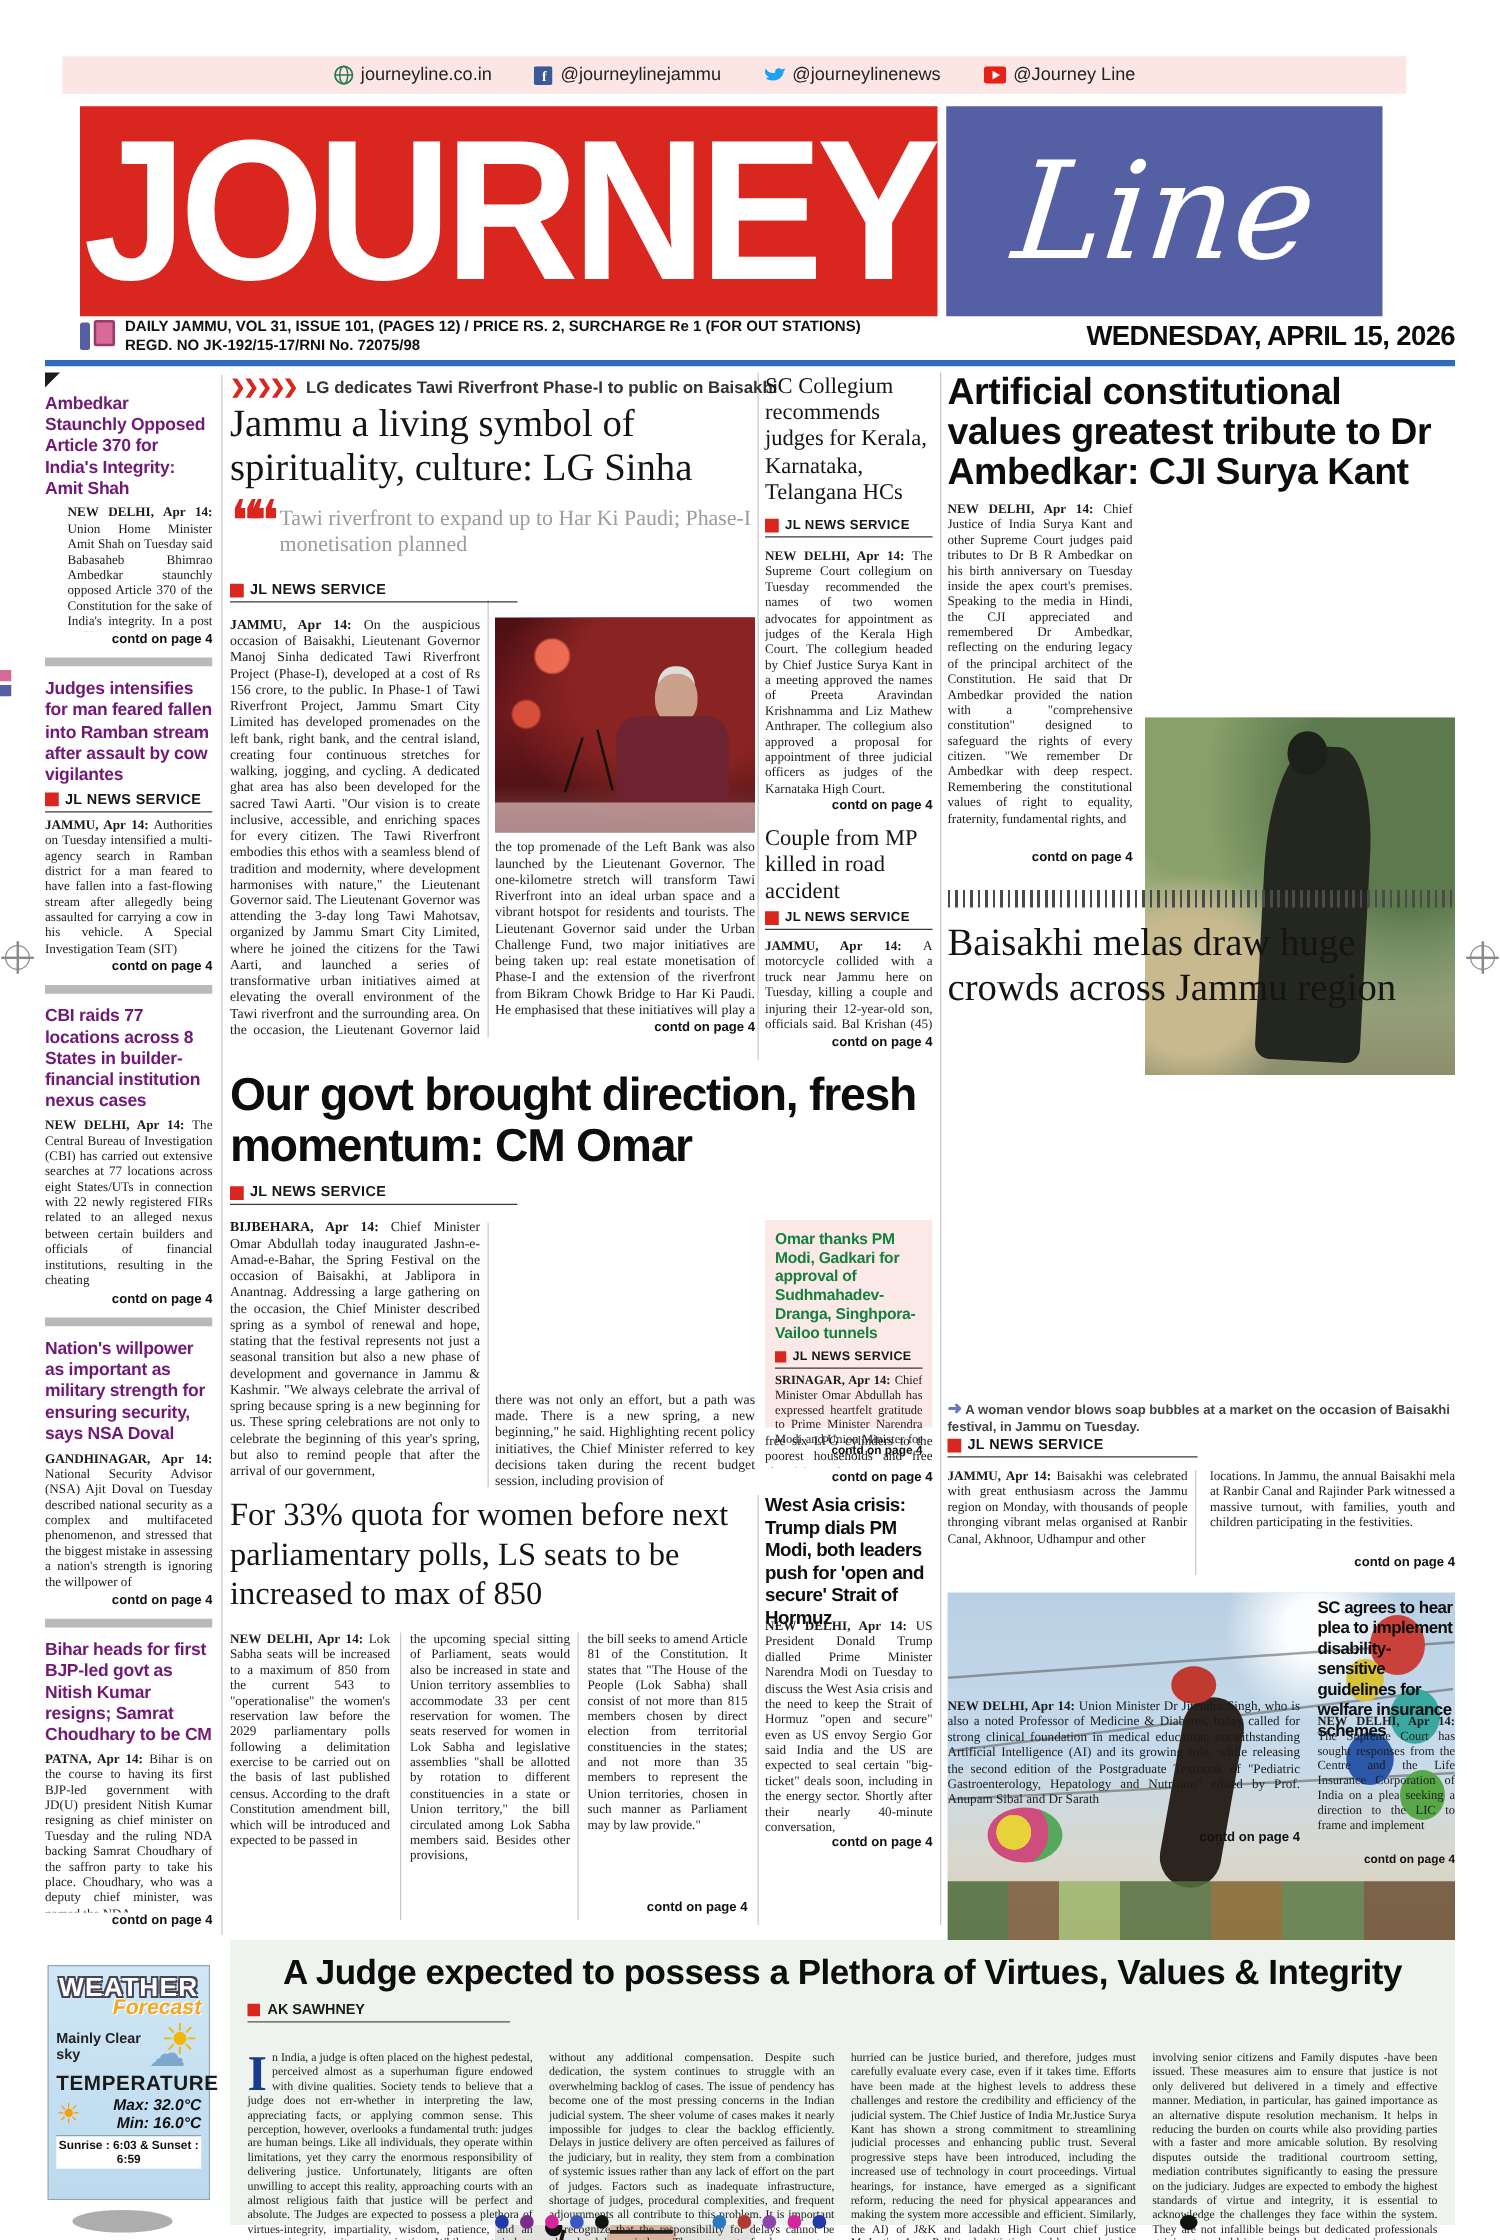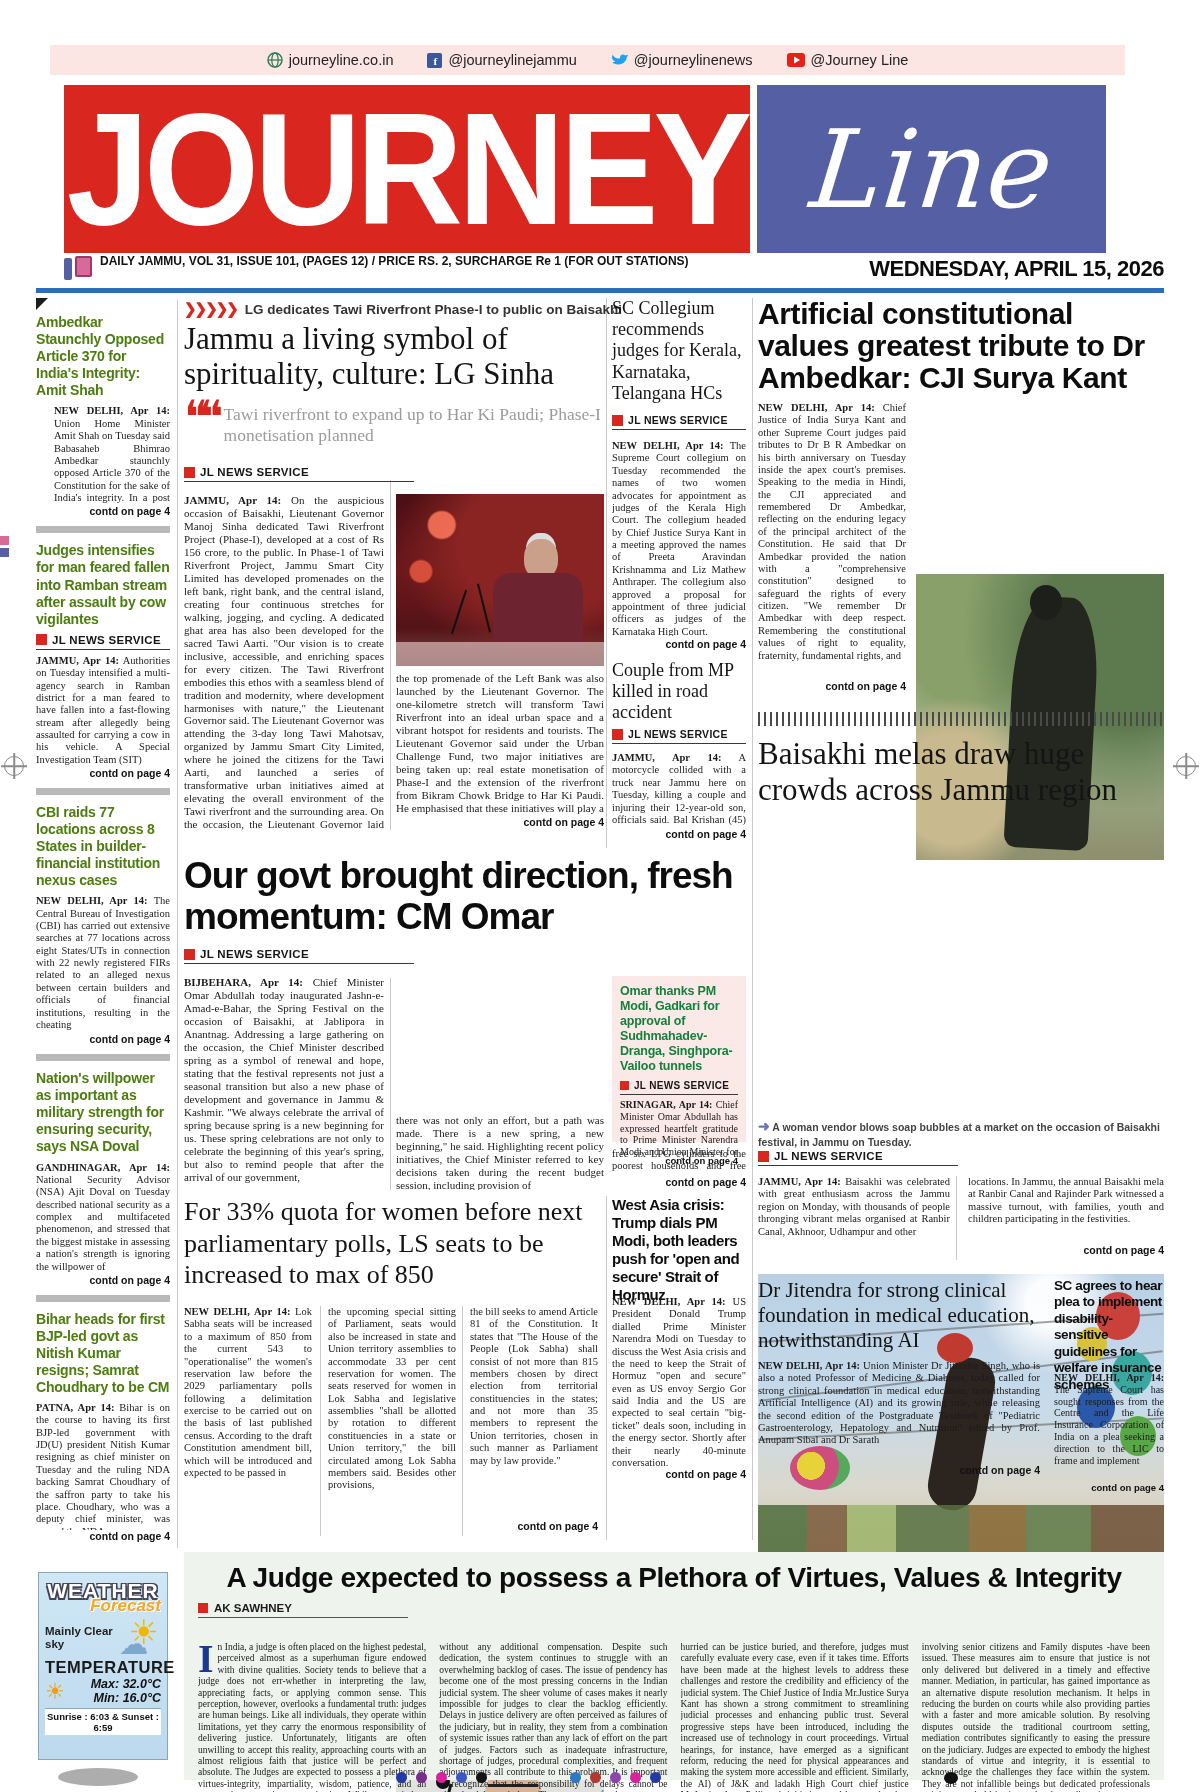--- a/index.html
+++ b/index.html
@@ -24,21 +24,21 @@
   
   .body-text{font-family:"Liberation Serif",serif;font-size:10.5px;line-height:1.18;
              text-align:justify;color:#1b1b1b;overflow:hidden;margin:0;}
   .body-text b{font-family:"Liberation Serif",serif;}
   .contd{font-size:10.5px;font-weight:bold;text-align:right;color:#111;font-family:"Liberation Sans",sans-serif;}
   .jl{display:flex;align-items:center;gap:5px;border-bottom:1.5px solid #3a3a3a;padding-bottom:3px;
       font-weight:bold;font-size:11.5px;letter-spacing:.3px;color:#161616;}
   .jl .sq{width:11px;height:11px;background:#d9261f;flex:0 0 auto;}
   .h-serif{font-family:"Liberation Serif",serif;font-weight:400;color:#141414;margin:0;}
   .h-sans{font-family:"Liberation Sans",sans-serif;font-weight:700;color:#0d0d0d;letter-spacing:-0.4px;margin:0;}
-  .rail-head{font-size:14px;line-height:1.22;font-weight:bold;letter-spacing:-0.2px;color:#4d7c0f;margin:0 0 6px 0;}
+  .rail-head{font-size:14px;line-height:1.22;font-weight:bold;letter-spacing:-0.2px;color:#701a75;margin:0 0 6px 0;}
   .rail-sep{height:7px;background:#b9b9b9;margin:9px 0;}
   .rail-story{margin-bottom:2px;}
   .kicker{display:flex;align-items:center;gap:8px;font-size:13.5px;font-weight:bold;color:#333;}
   .kicker .arrows{color:#d9261f;letter-spacing:-2px;font-size:15px;}
   .subhead{color:#9b9b9b;font-family:"Liberation Serif",serif;font-size:17.5px;line-height:1.2;}
   .quotes{color:#d9261f;font-size:46px;line-height:.6;letter-spacing:-10px;font-family:"DejaVu Sans",sans-serif;}
   .hatch{background:repeating-linear-gradient(90deg,#4a4a4a 0 2px,transparent 2px 6px);}
   .vrule{background:#c9c9c9;width:1px;}
   .caption{font-size:10.5px;font-weight:bold;color:#444;line-height:1.25;}
   .cap-arrow{color:#6b76b8;font-size:14px;}
@@ -156,20 +156,21 @@
   <div class="abs mast-blue" style="left:757px;top:85px;width:349px;height:168px;">
     <span>Line</span>
   </div>
 
   <div class="abs" style="left:64px;top:256px;width:26px;height:26px;">
     <div class="abs" style="left:0;top:2px;width:8px;height:22px;background:#5560a4;border-radius:2px;"></div>
     <div class="abs" style="left:11px;top:0;width:13px;height:17px;background:#d86a9a;border:2px solid #9a3a6a;border-radius:2px;"></div>
   </div>
   <div class="abs infoline" style="left:100px;top:254px;width:700px;">
     <div>DAILY JAMMU, VOL 31, ISSUE 101, (PAGES 12) / PRICE RS. 2, SURCHARGE Re 1 (FOR OUT STATIONS)</div>
+    <div>REGD. NO JK-192/15-17/RNI No. 72075/98</div>
   </div>
   <div class="abs dateline-big" style="left:820px;top:256px;width:344px;">WEDNESDAY, APRIL 15, 2026</div>
   <div class="abs bluerule" style="left:36px;top:288px;width:1128px;height:5px;"></div>
 
   <div class="abs vrule" style="left:177px;top:300px;height:1248px;"></div>
   <div class="abs vrule" style="left:606px;top:298px;height:550px;"></div>
   <div class="abs vrule" style="left:606px;top:1196px;height:344px;"></div>
   <div class="abs vrule" style="left:752px;top:298px;height:1242px;"></div>
   <div class="abs vrule" style="left:390px;top:480px;height:350px;"></div>
   <div class="abs vrule" style="left:390px;top:978px;height:212px;"></div>
@@ -347,21 +348,20 @@
   <h2 class="abs h-serif" style="left:184px;top:1196px;width:416px;font-size:26px;line-height:1.22;">For 33% quota for women before next parliamentary polls, LS seats to be increased to max of 850</h2>
   <p class="abs body-text" style="left:184px;top:1306px;width:128px;height:230px;"><b>NEW DELHI, Apr 14:</b> <span>Lok Sabha seats will be increased to a maximum of 850 from the current 543 to "operationalise" the women's reservation law before the 2029 parliamentary polls following a delimitation exercise to be carried out on the basis of last published census. According to the draft Constitution amendment bill, which will be introduced and expected to be passed in</span></p>
   <p class="abs body-text" style="left:328px;top:1306px;width:128px;height:230px;">the upcoming special sitting of Parliament, seats would also be increased in state and Union territory assemblies to accommodate 33 per cent reservation for women. The seats reserved for women in Lok Sabha and legislative assemblies "shall be allotted by rotation to different constituencies in a state or Union territory," the bill circulated among Lok Sabha members said. Besides other provisions,</p>
   <p class="abs body-text" style="left:470px;top:1306px;width:128px;height:212px;">the bill seeks to amend Article 81 of the Constitution. It states that "The House of the People (Lok Sabha) shall consist of not more than 815 members chosen by direct election from territorial constituencies in the states; and not more than 35 members to represent the Union territories, chosen in such manner as Parliament may by law provide."</p>
   <div class="abs contd" style="left:470px;top:1520px;width:128px;">contd on page 4</div>
 
   <h3 class="abs h-sans" style="left:612px;top:1196px;width:134px;font-size:15px;line-height:1.2;">West Asia crisis: Trump dials PM Modi, both leaders push for 'open and secure' Strait of Hormuz</h3>
   <p class="abs body-text" style="left:612px;top:1296px;width:134px;height:170px;"><b>NEW DELHI, Apr 14:</b> <span>US President Donald Trump dialled Prime Minister Narendra Modi on Tuesday to discuss the West Asia crisis and the need to keep the Strait of Hormuz "open and secure" even as US envoy Sergio Gor said India and the US are expected to seal certain "big-ticket" deals soon, including in the energy sector. Shortly after their nearly 40-minute conversation,</span></p>
   <div class="abs contd" style="left:612px;top:1468px;width:134px;">contd on page 4</div>
 
-  <h3 class="abs h-serif" style="left:758px;top:1278px;width:300px;font-size:21px;line-height:1.18;">Dr Jitendra for strong clinical foundation in medical education, notwithstanding AI</h3>
   <p class="abs body-text" style="left:758px;top:1360px;width:282px;height:102px;"><b>NEW DELHI, Apr 14:</b> <span>Union Minister Dr Jitendra Singh, who is also a noted Professor of Medicine &amp; Diabetes, today called for strong clinical foundation in medical education, notwithstanding Artificial Intelligence (AI) and its growing role, while releasing the second edition of the Postgraduate Textbook of "Pediatric Gastroenterology, Hepatology and Nutrition" edited by Prof. Anupam Sibal and Dr Sarath</span></p>
   <div class="abs contd" style="left:758px;top:1464px;width:282px;">contd on page 4</div>
 
   <h3 class="abs h-sans" style="left:1054px;top:1278px;width:110px;font-size:13.5px;line-height:1.22;">SC agrees to hear plea to implement disability-sensitive guidelines for welfare insurance schemes</h3>
   <p class="abs body-text" style="left:1054px;top:1372px;width:110px;height:108px;font-size:10px;"><b>NEW DELHI, Apr 14:</b> <span>The Supreme Court has sought responses from the Centre and the Life Insurance Corporation of India on a plea seeking a direction to the LIC to frame and implement</span></p>
   <div class="abs contd" style="left:1054px;top:1482px;width:110px;font-size:9.5px;">contd on page 4</div>
 
   <div class="abs judgebox" style="left:184px;top:1552px;width:980px;height:228px;">
     <h1 class="h-sans">A Judge expected to possess a Plethora of Virtues, Values &amp; Integrity</h1>
     <div class="byline">

